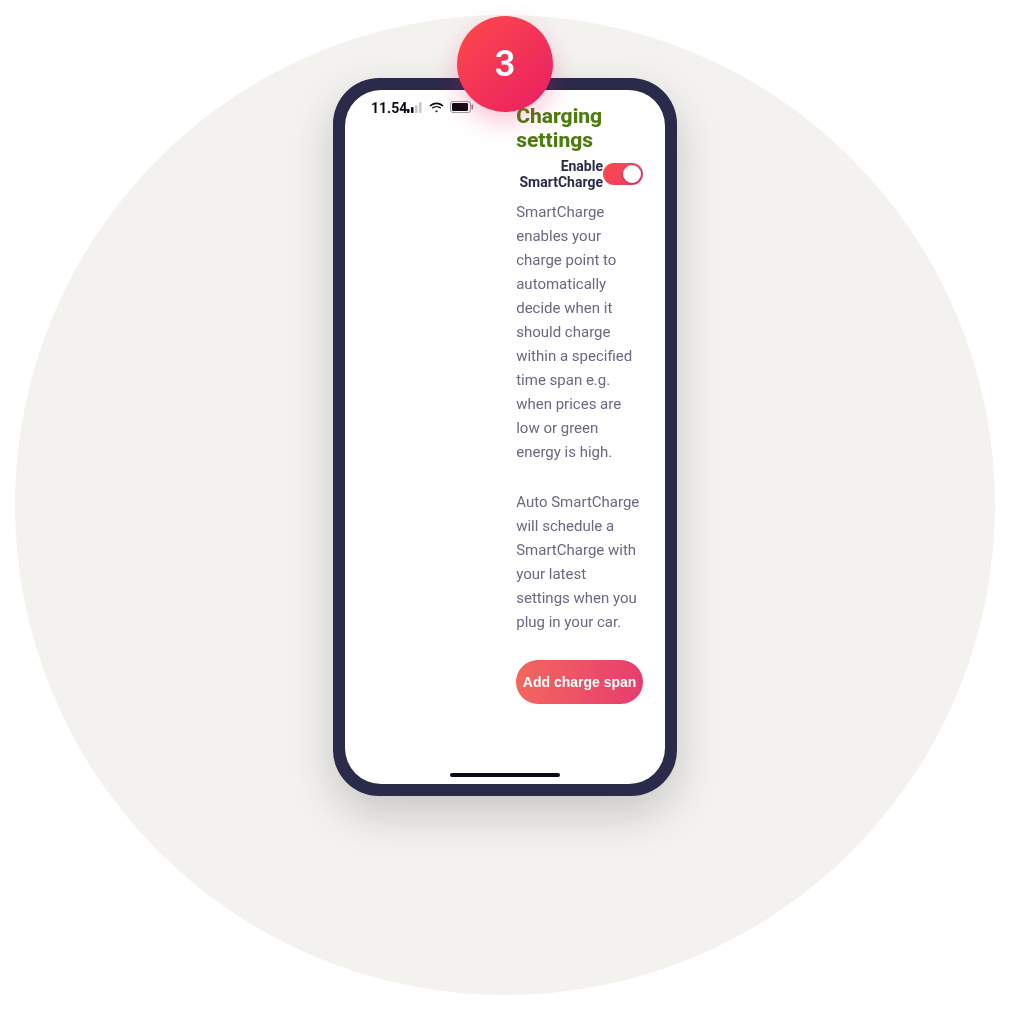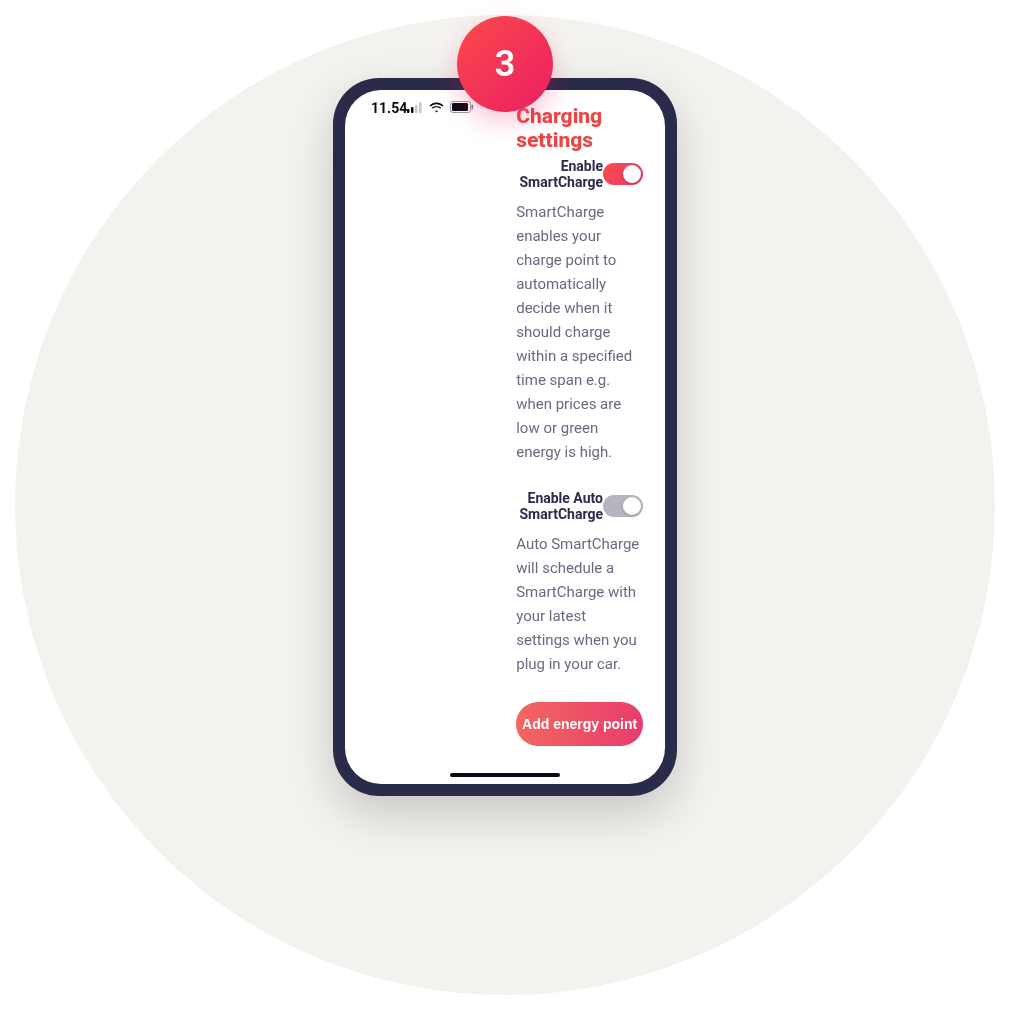--- a/index.html
+++ b/index.html
@@ -99,21 +99,21 @@
       font-weight: 700;
       color: #1e1b33;
     }
     .content {
       padding: 14px 22px 0 22px;
       flex: 1;
     }
     h1 {
       font-size: 21px;
       font-weight: 800;
-      color: #ef4444;
+      color: #4d7c0f;
       margin-bottom: 6px;
     }
     .subtext {
       font-size: 13px;
       line-height: 1.5;
       color: #57566b;
       margin-bottom: 24px;
     }
     .subtext b {
       color: #2a2a4a;
@@ -232,28 +232,22 @@
       <h1>Charging settings</h1>
 
       <div class="setting-row">
         <span class="setting-label">Enable SmartCharge</span>
         <div class="toggle on">
           <div class="knob"></div>
         </div>
       </div>
       <p class="setting-desc">SmartCharge enables your charge point to automatically decide when it should charge within a specified time span e.g. when prices are low or green energy is high.</p>
 
-      <div class="setting-row">
-        <span class="setting-label">Enable Auto SmartCharge</span>
-        <div class="toggle off">
-          <div class="knob"></div>
-        </div>
-      </div>
       <p class="setting-desc">Auto SmartCharge will schedule a SmartCharge with your latest settings when you plug in your car.</p>
 
       <button class="cta-button">
-        <span>Add energy point</span>
+        <span>Add charge span</span>
       </button>
     </div>
 
     <div class="home-indicator"></div>
   </div>
 </div>
 
 </body></html>

